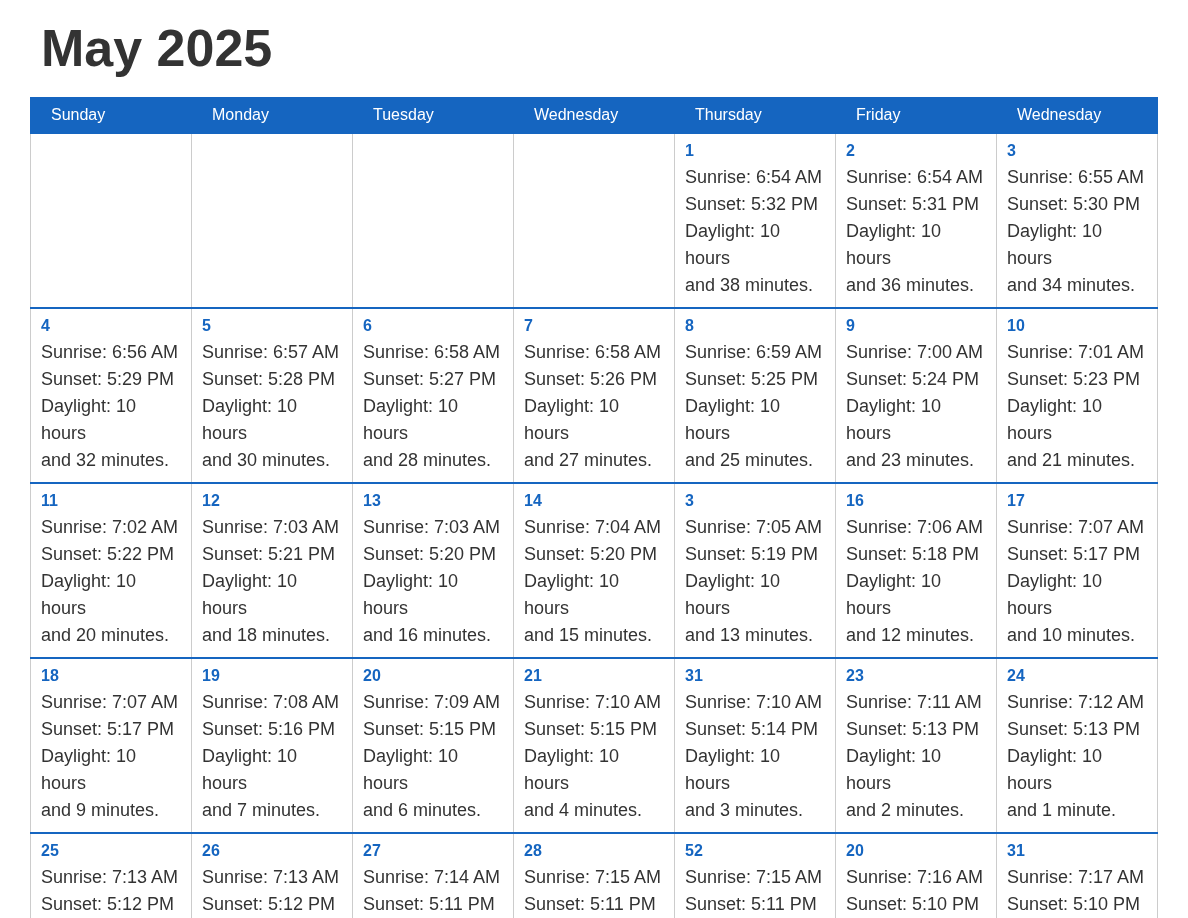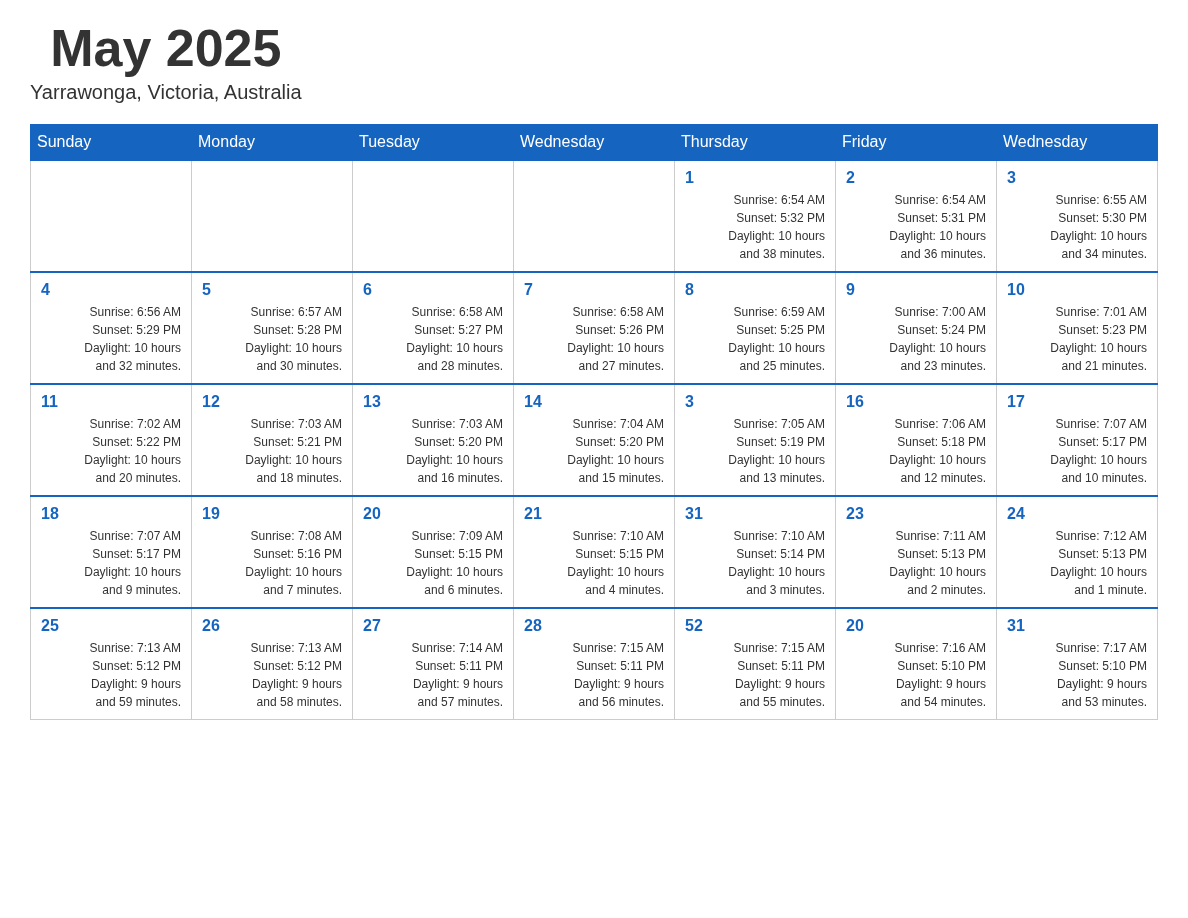--- a/index.html
+++ b/index.html
@@ -15,21 +15,22 @@
       justify-content: space-between;
       align-items: flex-start;
       margin-bottom: 20px;
     }
     .logo {
       display: flex;
       align-items: center;
       gap: 0;
     }
     .title-block {
-      text-align: center;
+      text-align: left;
+      margin-left: 11px;
     }
     .month-title {
       font-size: 52px;
       font-weight: bold;
       color: #333;
       line-height: 1.1;
     }
     .location {
       font-size: 20px;
       color: #333;
@@ -37,59 +38,57 @@
     }
     .calendar {
       width: 100%;
       border-collapse: collapse;
       border: 1px solid #ccc;
     }
     .calendar th {
       background-color: #1565C0;
       color: #fff;
       text-align: left;
-      padding: 8px 6px;
+      padding: 8px 20px;
       font-size: 16px;
       font-weight: normal;
       border: 1px solid #1565C0;
     }
     .calendar td {
       border: 1px solid #ccc;
       vertical-align: top;
       padding: 8px 10px;
       width: 14.28%;
       min-height: 100px;
     }
     .day-number {
       font-size: 16px;
       font-weight: bold;
       color: #1565C0;
       display: block;
       margin-bottom: 4px;
     }
     .day-info {
-      font-size: 12px;
+      font-size: 18px;
       color: #333;
       line-height: 1.5;
-      text-align: right;
     }
     .empty-cell {
       background: #fff;
     }
     .week-row td {
       border-top: 2px solid #1565C0;
     }
   </style>
 </head>
 <body>
 
 <div class="header">
   <div class="title-block">
     <div class="month-title">May 2025</div>
-    <div class="location">Yarrawonga, Victoria, Australia</div>
   </div>
 </div>
 
 <table class="calendar">
   <thead>
     <tr>
     <th>Sunday</th>
         <th>Monday</th>
         <th>Tuesday</th>
         <th>Wednesday</th>

